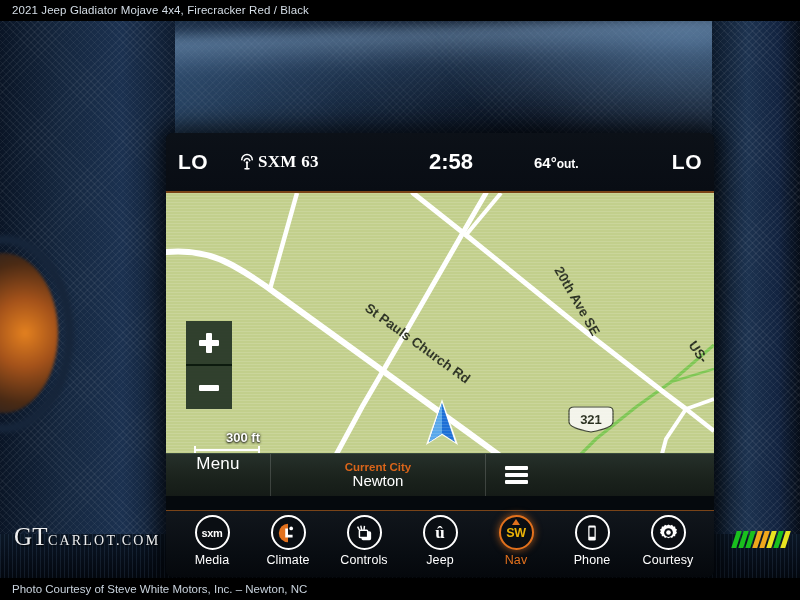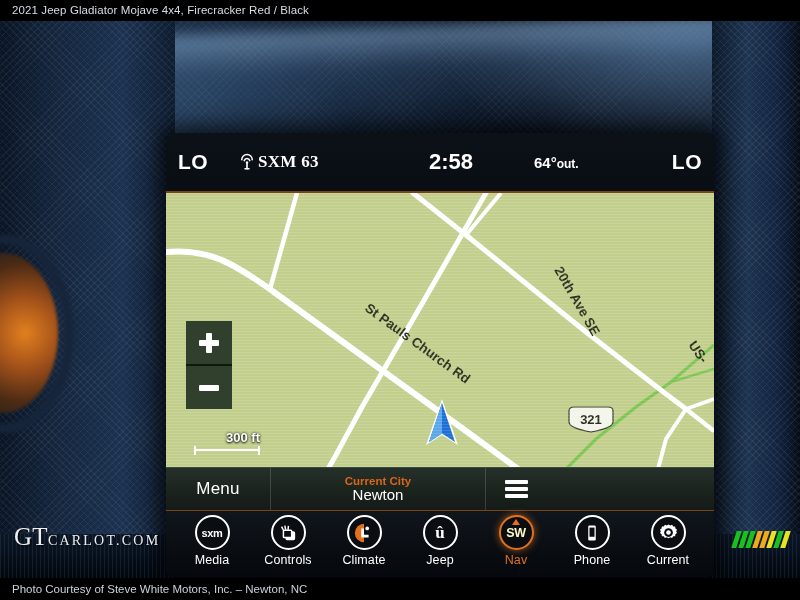--- a/index.html
+++ b/index.html
@@ -199,24 +199,24 @@
   .scalebar .bar:before, .scalebar .bar:after {
     content:""; position:absolute; top:0; width:2px; height:9px; background:#fff;
   }
   .scalebar .bar:before { left:0; } .scalebar .bar:after { right:0; }
   .scalebar .bar span {
     position:absolute; left:0; right:0; top:3px; height:2px; background:#fff; display:block;
   }
 
   
   .infobar {
-    position: absolute; left: 0; top: 334px;
+    position: absolute; left: 0; top: 320px;
     width: 100%; height: 43px;
     background: linear-gradient(180deg, #26302a 0%, #1b231d 55%, #151b17 100%);
-    display: flex; align-items: center;
+    display: flex; align-items: flex-start;
     color: #fff;
     border-top: 1px solid #3a4a3e;
   }
   .menu-btn {
     width: 104px; text-align:center; font-size: 17px; letter-spacing:.2px;
   }
   .info-block {
     flex: 1; text-align: center; line-height: 1.08;
     border-left: 1px solid rgba(255,255,255,.16);
     height: 100%;
@@ -249,21 +249,21 @@
     width: 72px; text-align:center;
     display:flex; flex-direction:column; align-items:center;
   }
   .dock-circle {
     width: 35px; height: 35px; border-radius: 50%;
     border: 2.5px solid #fff;
     display:flex; align-items:center; justify-content:center;
     color:#fff; position:relative;
     background: #0a0e13;
   }
-  .dock-circle.active { border-color: #e2711d; color:#fef9c3;
+  .dock-circle.active { border-color: #e2711d; color:#eab308;
     box-shadow: 0 0 7px 1px rgba(226,113,29,.55);}
   .dock-label {
     margin-top: 3px; font-size: 12.5px; color:#fff; letter-spacing:.1px;
   }
   .dock-label.active { color:#e2711d; }
   .ico-sxm { font-size: 11px; font-weight: 700; letter-spacing:-.3px; }
   .ico-sw  { font-size: 12.5px; font-weight: 700; letter-spacing:-.2px; }
   .ico-u   { font-size: 17px; font-weight: 700; font-family:"Liberation Serif", serif; }
   .dock-circle svg { display:block; }
   .sw-tri {
@@ -422,43 +422,43 @@
 
         <div class="dock-item">
           <div class="dock-circle">
             <span class="ico-sxm">sxm</span>
           </div>
           <div class="dock-label">Media</div>
         </div>
 
         <div class="dock-item">
           <div class="dock-circle">
-            <svg width="22" height="22" viewBox="0 0 24 24" fill="none" stroke="#fff" stroke-width="1.6">
-              <rect x="10" y="11" width="9" height="8" rx="1" fill="#fff" stroke="#fff"></rect>
-              <rect x="7" y="9" width="9" height="8" rx="1" fill="#0a0e13" stroke="#fff"></rect>
-              <path d="M7 9 L5 5 M9.5 8.5 L8.5 4 M12 8.5 L12.5 4.2"></path>
-            </svg>
-          </div>
-          <div class="dock-label">Controls</div>
-        </div>
-
-        <div class="dock-item">
-          <div class="dock-circle">
             <svg width="22" height="22" viewBox="0 0 24 24">
               <path d="M12 2 A10 10 0 0 0 12 22 Z" fill="#e2711d"></path>
               <path d="M12 2 A10 10 0 0 1 12 22 Z" fill="#0a0e13"></path>
               <path d="M9 7 h3 v7 h5 v3 h-8 z" fill="#fff"></path>
               <circle cx="15.5" cy="7" r="2" fill="#fff"></circle>
             </svg>
           </div>
           <div class="dock-label">Climate</div>
         </div>
 
         <div class="dock-item">
           <div class="dock-circle">
+            <svg width="22" height="22" viewBox="0 0 24 24" fill="none" stroke="#fff" stroke-width="1.6">
+              <rect x="10" y="11" width="9" height="8" rx="1" fill="#fff" stroke="#fff"></rect>
+              <rect x="7" y="9" width="9" height="8" rx="1" fill="#0a0e13" stroke="#fff"></rect>
+              <path d="M7 9 L5 5 M9.5 8.5 L8.5 4 M12 8.5 L12.5 4.2"></path>
+            </svg>
+          </div>
+          <div class="dock-label">Controls</div>
+        </div>
+
+        <div class="dock-item">
+          <div class="dock-circle">
             <span class="ico-u">û</span>
           </div>
           <div class="dock-label">Jeep</div>
         </div>
 
         <div class="dock-item">
           <div class="dock-circle active">
             <span class="sw-tri"></span>
             <span class="ico-sw">SW</span>
           </div>
@@ -476,21 +476,21 @@
         </div>
 
         <div class="dock-item">
           <div class="dock-circle">
             <svg width="21" height="21" viewBox="0 0 24 24">
               <path fill="#fff" d="M12 2.8 l2 1.1 2.1-.7 1.3 1.8 2.2.2.3 2.2 1.8 1.3-.9 2 .9 2-1.8 1.3-.3 2.2-2.2.2-1.3 1.8-2.1-.7-2 1.1-2-1.1-2.1.7-1.3-1.8-2.2-.2-.3-2.2-1.8-1.3.9-2-.9-2 1.8-1.3.3-2.2 2.2-.2 1.3-1.8 2.1.7z"></path>
               <circle cx="12" cy="12" r="5" fill="#0a0e13"></circle>
               <circle cx="12" cy="12" r="2.6" fill="#fff"></circle>
             </svg>
           </div>
-          <div class="dock-label">Current</div>
+          <div class="dock-label">Courtesy</div>
         </div>
 
       </div>
     </div>
 
     <div class="watermark">
       <span class="wm-gt">GT</span><span class="wm-rest">CARLOT.COM</span>
     </div>
     <div class="wm-bars">
         <i style="background: rgb(25, 192, 30);"></i>

